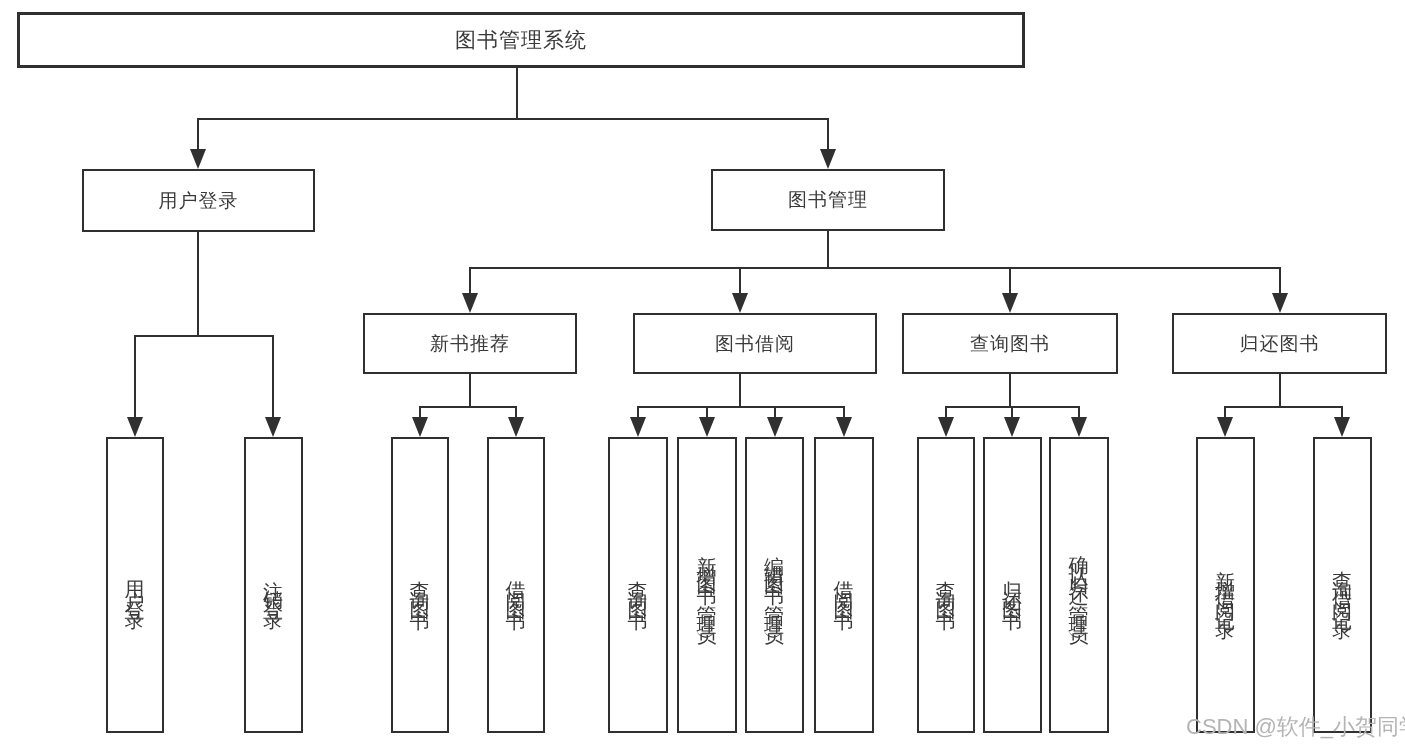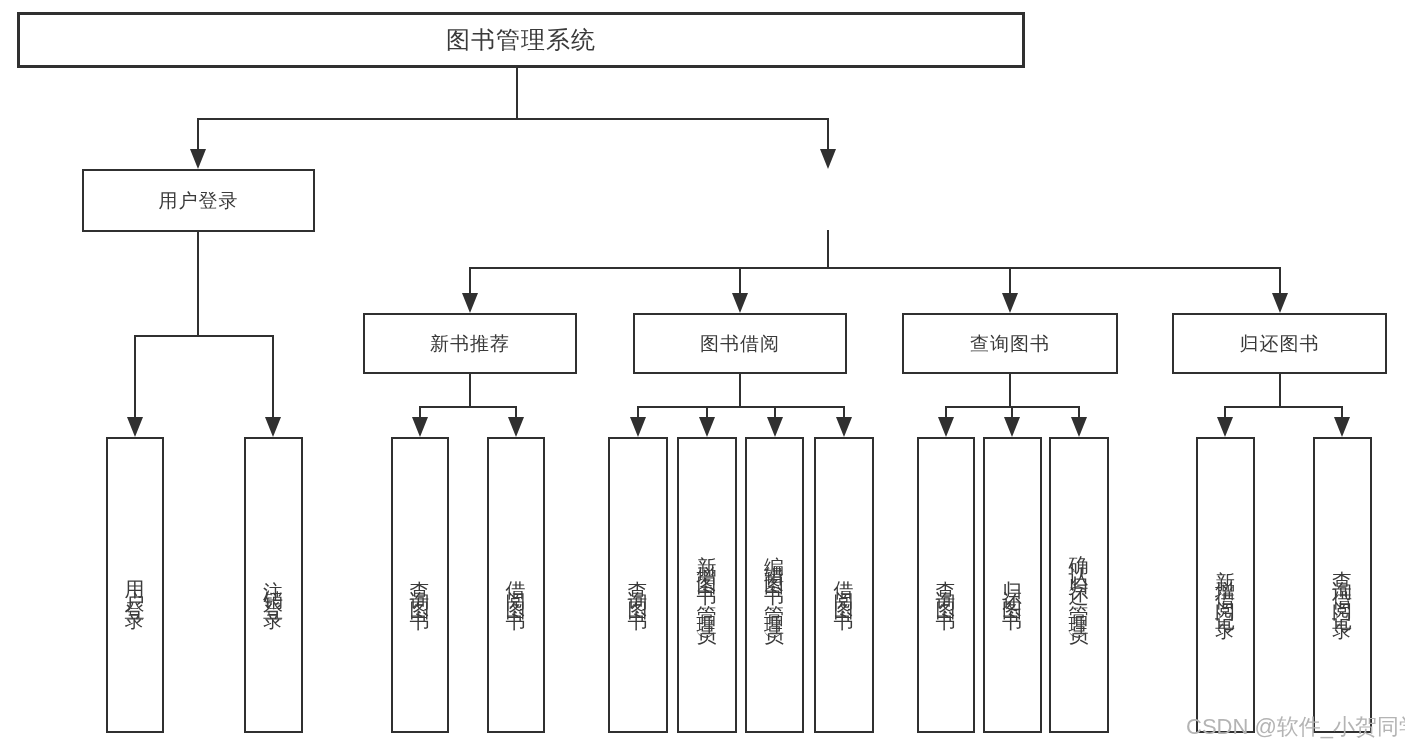--- a/index.html
+++ b/index.html
@@ -5,21 +5,21 @@
   html,body { margin:0; padding:0; background:#ffffff; }
   .stage {
     position:relative; width:1405px; height:747px; background:#ffffff;
     font-family:"Liberation Sans", sans-serif; overflow:hidden;
   }
   .box {
     position:absolute; box-sizing:border-box; background:#ffffff;
     border:2px solid #303030; color:#3a3a3a;
     display:flex; align-items:center; justify-content:center;
   }
-  .root-box { border-width:3px; font-size:24px; letter-spacing:1px; }
+  .root-box { border-width:3px; font-size:21px; letter-spacing:1px; }
   .hbox { font-size:19px; letter-spacing:1px; }
   .vbox { border-width:2px; }
   .vtext {
     writing-mode:vertical-rl; text-orientation:mixed;
     font-size:20px; line-height:1; letter-spacing:10px; color:#3a3a3a;
   }
   .hline, .vline { position:absolute; background:#303030; }
   .hline { height:2px; }
   .vline { width:2px; }
   .arrow {
@@ -44,20 +44,23 @@
   <div class="vline" style="left:516px; top:67px; height:53px;"></div>
   <div class="hline" style="left:197px; top:118px; width:632px;"></div>
   <div class="vline" style="left:197px; top:118px; height:33px;"></div>
   <div class="vline" style="left:827px; top:118px; height:33px;"></div>
   <div class="arrow" style="left:190px; top:149px;"></div>
   <div class="arrow" style="left:820px; top:149px;"></div>
 
   <div class="box hbox" style="left:82px; top:169px; width:233px; height:63px;">
     <span>用户登录</span>
   </div>
+  <div class="box hbox" style="left:711px; top:169px; width:234px; height:62px;">
+    <span>图书管理</span>
+  </div>
 
   <div class="vline" style="left:197px; top:231px; height:106px;"></div>
   <div class="hline" style="left:134px; top:335px; width:140px;"></div>
   <div class="vline" style="left:134px; top:335px; height:84px;"></div>
   <div class="vline" style="left:272px; top:335px; height:84px;"></div>
   <div class="arrow" style="left:127px; top:417px;"></div>
   <div class="arrow" style="left:265px; top:417px;"></div>
 
   <div class="vline" style="left:827px; top:230px; height:39px;"></div>
   <div class="hline" style="left:469px; top:267px; width:812px;"></div>
@@ -66,21 +69,21 @@
   <div class="vline" style="left:1009px; top:267px; height:28px;"></div>
   <div class="vline" style="left:1279px; top:267px; height:28px;"></div>
   <div class="arrow" style="left:462px; top:293px;"></div>
   <div class="arrow" style="left:732px; top:293px;"></div>
   <div class="arrow" style="left:1002px; top:293px;"></div>
   <div class="arrow" style="left:1272px; top:293px;"></div>
 
   <div class="box hbox" style="left:363px; top:313px; width:214px; height:61px;align-items:center;">
     <span>新书推荐</span>
   </div>
-  <div class="box hbox" style="left:633px; top:313px; width:214px; height:61px;">
+  <div class="box hbox" style="left:633px; top:313px; width:244px; height:61px;">
     <span>图书借阅</span>
   </div>
   <div class="box hbox" style="left:902px; top:313px; width:216px; height:61px;">
     <span>查询图书</span>
   </div>
   <div class="box hbox" style="left:1172px; top:313px; width:215px; height:61px;">
     <span>归还图书</span>
   </div>
 
   <div class="vline" style="left:469px; top:373px; height:35px;"></div>

